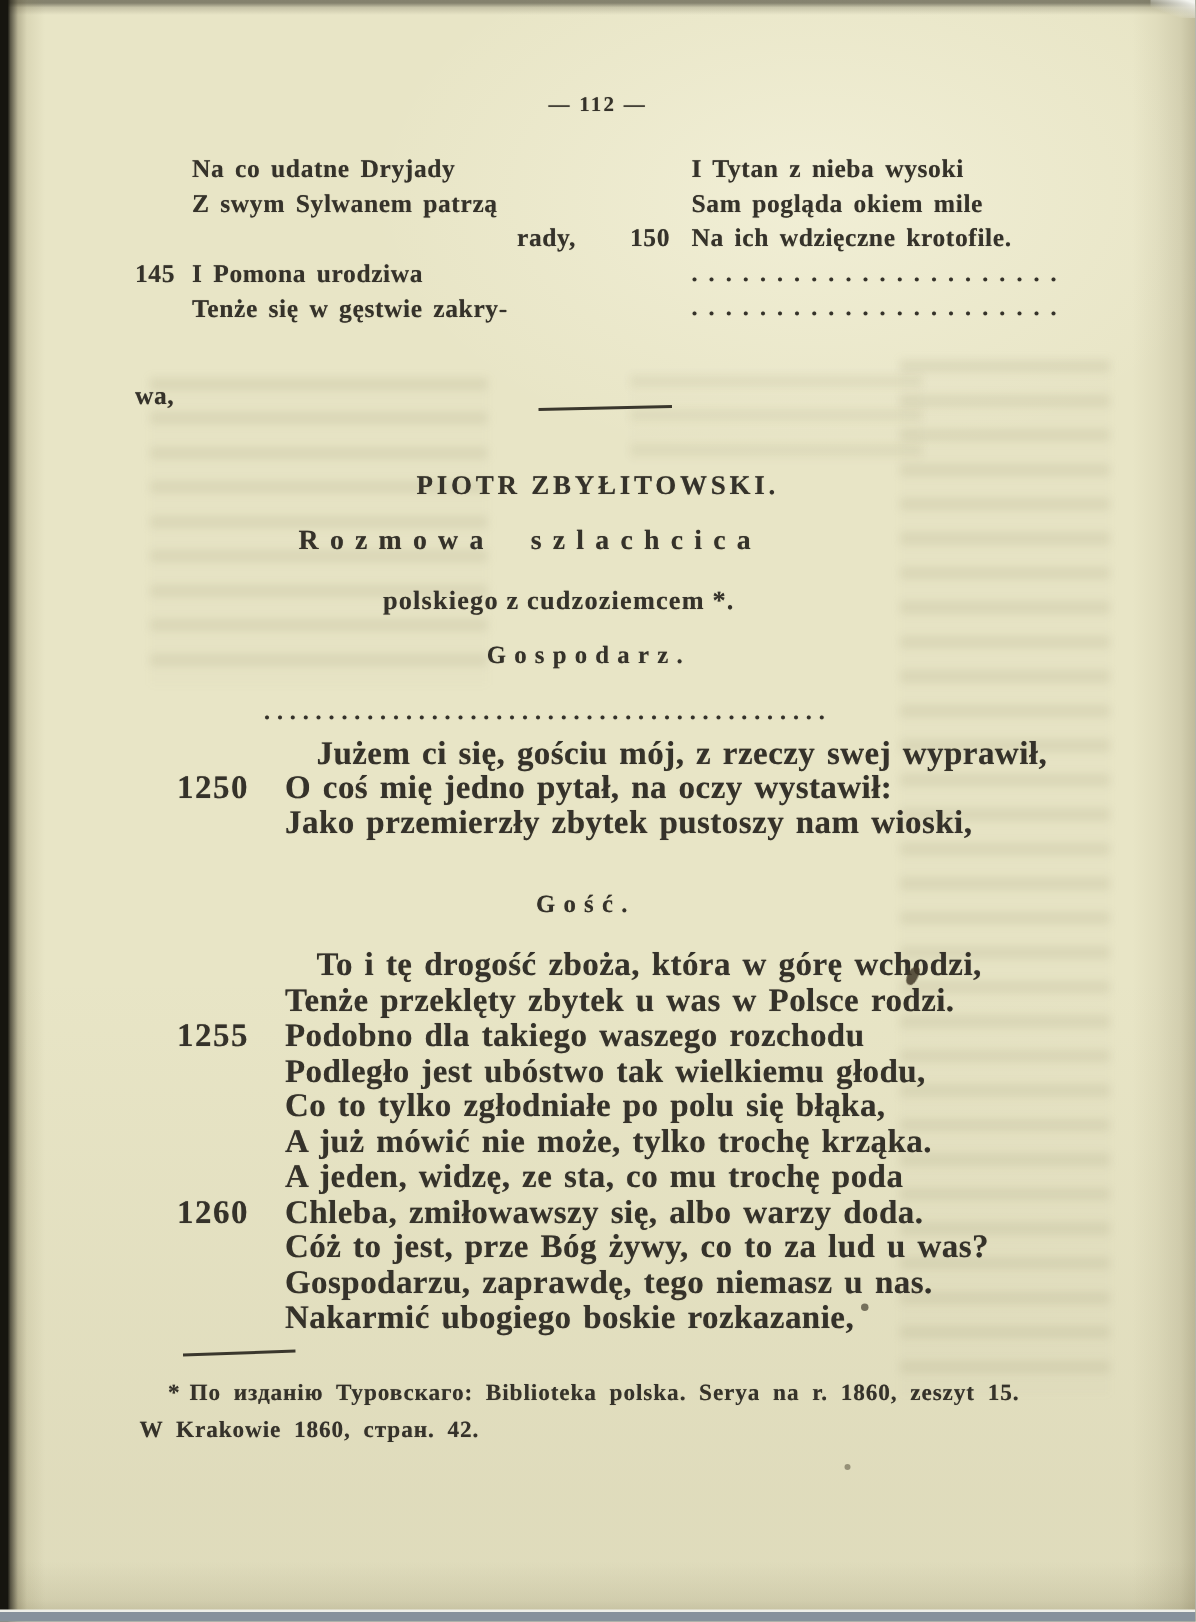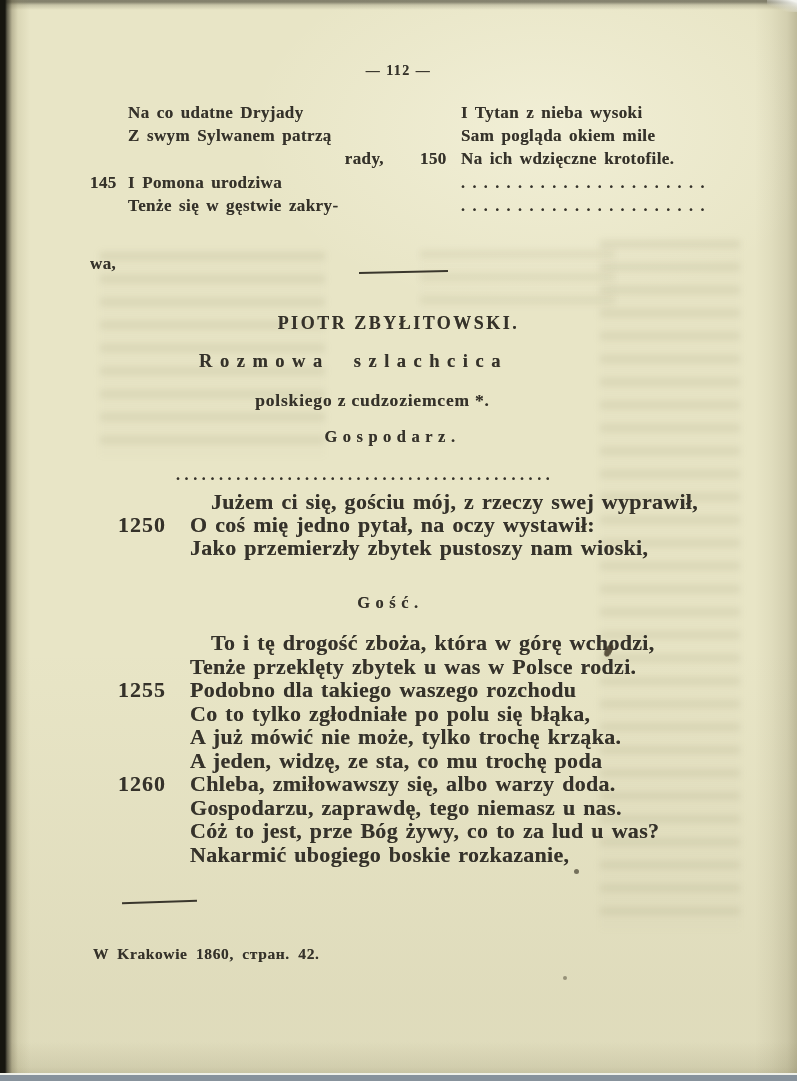--- a/index.html
+++ b/index.html
@@ -152,37 +152,39 @@
   <div class="speaker speaker-guest txt">Gość.</div>
 
   <div class="speech speech-guest">
 
       <div class="sline txt indent"><span class="n"></span><span class="t">To i tę drogość zboża, która w górę wchodzi,</span></div>
 
       <div class="sline txt"><span class="n"></span><span class="t">Tenże przeklęty zbytek u was w Polsce rodzi.</span></div>
 
       <div class="sline txt"><span class="n">1255</span><span class="t">Podobno dla takiego waszego rozchodu</span></div>
 
+      <div class="sline txt"><span class="n"></span><span class="t">Podległo jest ubóstwo tak wielkiemu głodu,</span></div>
 
       <div class="sline txt"><span class="n"></span><span class="t">Co to tylko zgłodniałe po polu się błąka,</span></div>
 
       <div class="sline txt"><span class="n"></span><span class="t">A już mówić nie może, tylko trochę krząka.</span></div>
 
       <div class="sline txt"><span class="n"></span><span class="t">A jeden, widzę, ze sta, co mu trochę poda</span></div>
 
       <div class="sline txt"><span class="n">1260</span><span class="t">Chleba, zmiłowawszy się, albo warzy doda.</span></div>
 
+      <div class="sline txt"><span class="n"></span><span class="t">Cóż to jest, prze Bóg żywy, co to za lud u was?</span></div>
+
       <div class="sline txt"><span class="n"></span><span class="t">Gospodarzu, zaprawdę, tego niemasz u nas.</span></div>
-
-      <div class="sline txt"><span class="n"></span><span class="t">Cóż to jest, prze Bóg żywy, co to za lud u was?</span></div>
 
       <div class="sline txt"><span class="n"></span><span class="t">Nakarmić ubogiego boskie rozkazanie,</span></div>
     </div>
 
   <div class="fn-rule"></div>
+  <div class="fn-line fn1 txt"><span class="fn-marker">*</span><span>По изданію Туровскаго: Biblioteka polska. Serya na r. 1860, zeszyt 15.</span></div>
   <div class="fn-line fn2 txt">W Krakowie 1860, стран. 42.</div>
 
   <div class="mark-comma"></div>
   <div class="mark-dot1"></div>
   <div class="mark-dot2"></div>
   <div class="corner-tr"></div>
   <div class="scan-band"></div>
 </div>
 
 </body></html>

